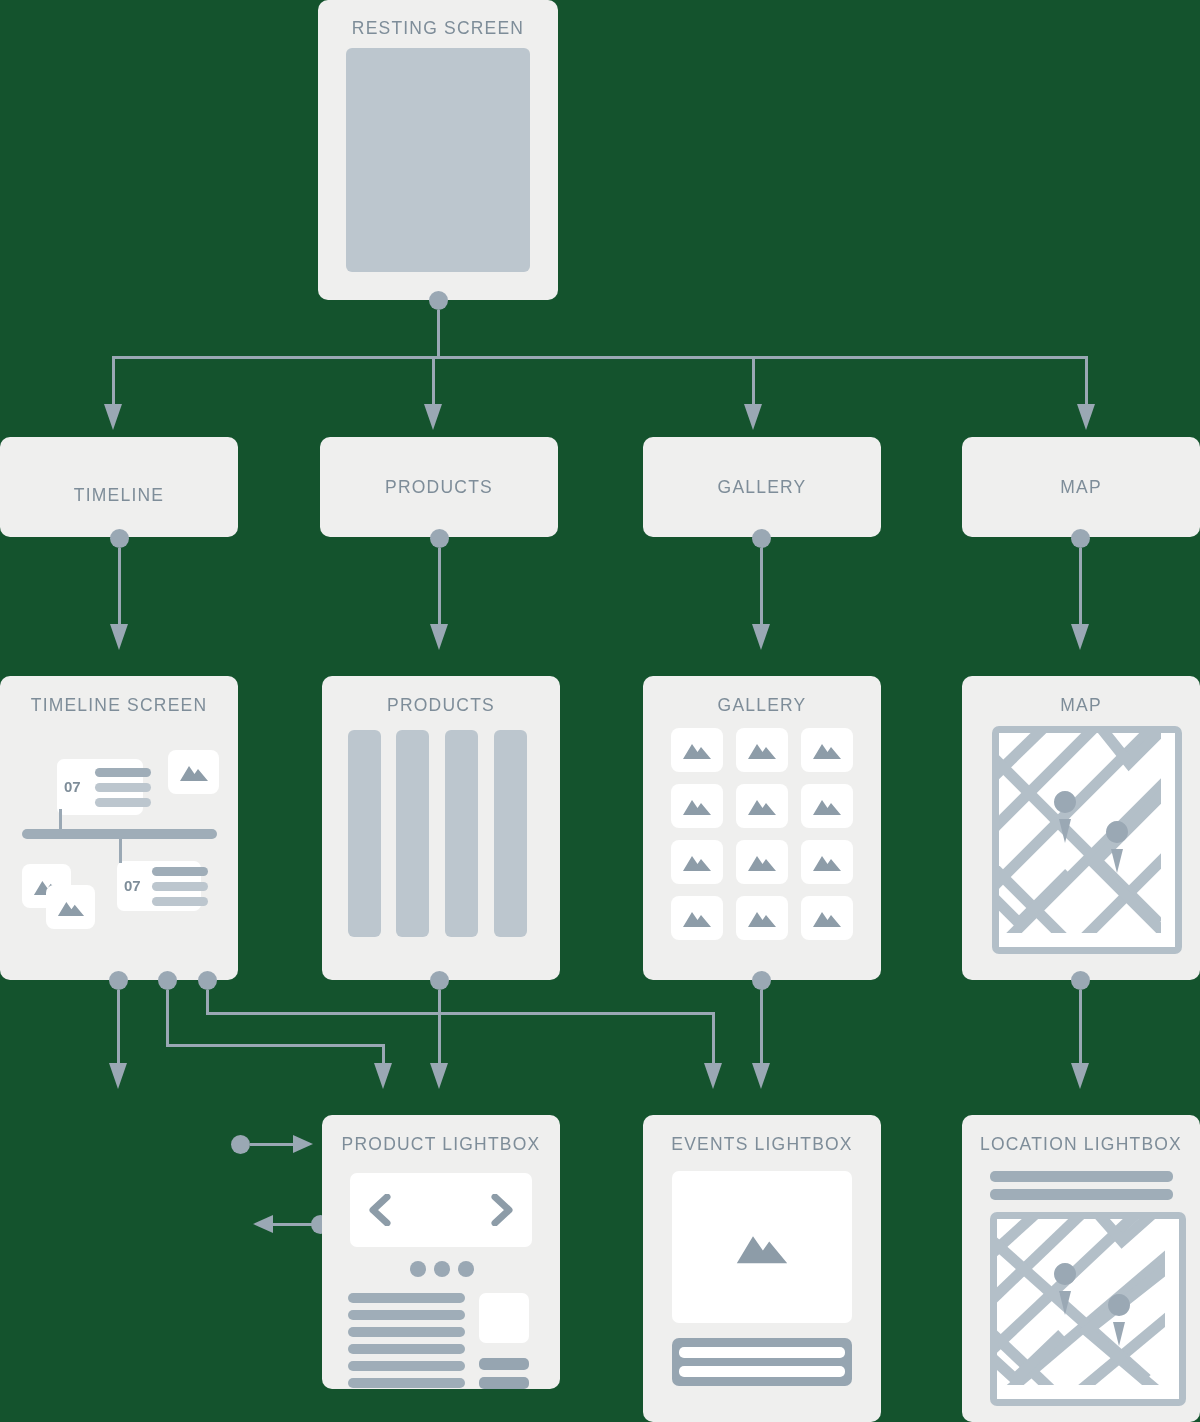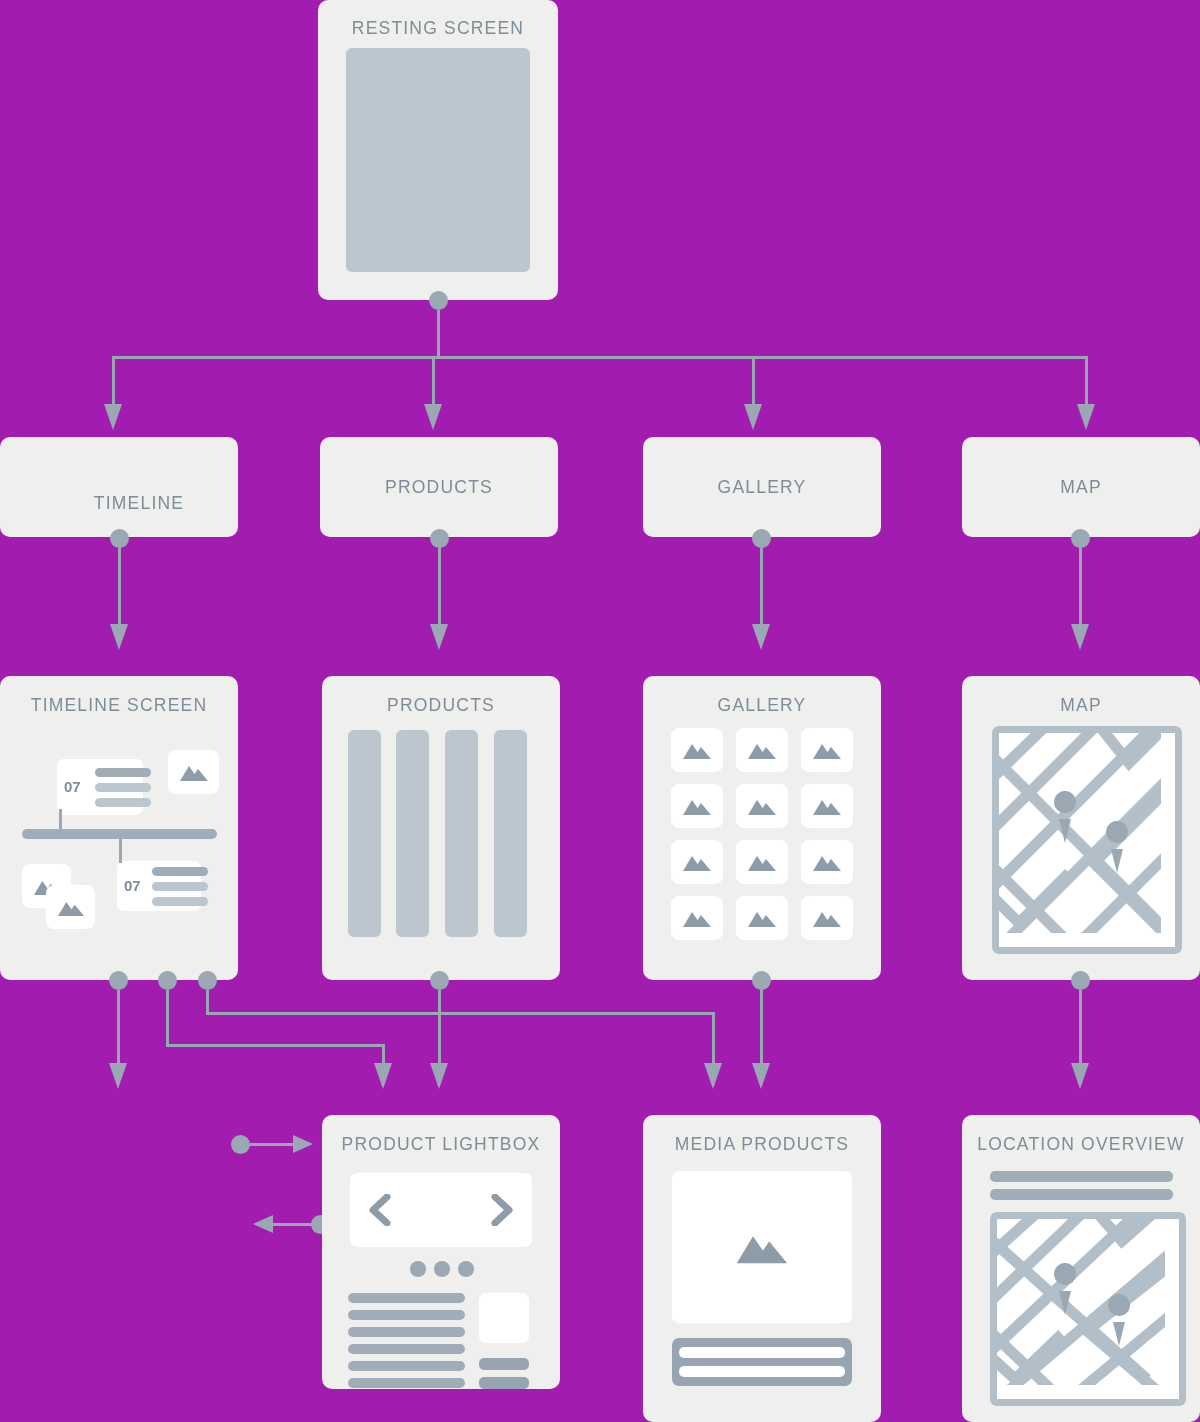--- a/index.html
+++ b/index.html
@@ -1,17 +1,17 @@
 <!DOCTYPE html>
 <html><head>
 <meta charset="utf-8">
 <style>
   html,body{margin:0;padding:0;background:#ffffff;}
   body{width:1200px;height:1422px;font-family:"Liberation Sans","DejaVu Sans",sans-serif;}
-  #stage{position:relative;width:1200px;height:1422px;overflow:hidden;background:#a21caf;}
+  #stage{position:relative;width:1200px;height:1422px;overflow:hidden;background:#14532d;}
 
   .node{position:absolute;background:#efefee;border-radius:10px;}
   .node-title{
     position:absolute;left:0;width:100%;text-align:center;
     color:#7e8d99;letter-spacing:1.2px;font-weight:400;
     font-family:"Liberation Sans","DejaVu Sans",sans-serif;
   }
   .t18{font-size:17.5px;}
 
   
@@ -55,21 +55,21 @@
   <div class="line-v" style="left:432px;top:356px;height:50px;"></div>
   <div class="arrow-d" style="left:424px;top:404px;"></div>
 
   <div class="line-v" style="left:752px;top:356px;height:50px;"></div>
   <div class="arrow-d" style="left:744px;top:404px;"></div>
 
   <div class="line-v" style="left:1085px;top:356px;height:50px;"></div>
   <div class="arrow-d" style="left:1077px;top:404px;"></div>
 
   <div class="node" style="left:0px;top:437px;width:238px;height:100px;">
-    <div class="node-title t18" style="top:56px;padding-left:20px;">TIMELINE</div>
+    <div class="node-title t18" style="top:48px;">TIMELINE</div>
   </div>
   <div class="dot" style="left:110px;top:529px;width:19px;height:19px;"></div>
 
   <div class="node" style="left:320px;top:437px;width:238px;height:100px;">
     <div class="node-title t18" style="top:40px;">PRODUCTS</div>
   </div>
   <div class="dot" style="left:430px;top:529px;width:19px;height:19px;"></div>
 
   <div class="node" style="left:643px;top:437px;width:238px;height:100px;">
     <div class="node-title t18" style="top:40px;">GALLERY</div>
@@ -289,33 +289,33 @@
     <div class="bar" style="left:26px;top:229px;width:117px;height:10px;"></div>
     <div class="bar" style="left:26px;top:246px;width:117px;height:10px;"></div>
     <div class="bar" style="left:26px;top:263px;width:117px;height:10px;"></div>
 
     <div class="white" style="left:157px;top:178px;width:50px;height:50px;"></div>
     <div class="bar-dk" style="left:157px;top:243px;width:50px;height:12px;"></div>
     <div class="bar-dk" style="left:157px;top:262px;width:50px;height:12px;"></div>
   </div>
 
   <div class="node" style="left:643px;top:1115px;width:238px;height:307px;">
-    <div class="node-title t18" style="top:19px;">MEDIA PRODUCTS</div>
+    <div class="node-title t18" style="top:19px;">EVENTS LIGHTBOX</div>
     <div class="white" style="left:29px;top:56px;width:180px;height:152px;display:flex;align-items:center;justify-content:center;">
       <svg class="mtn" width="56" height="36" viewBox="0 0 30 20">
         <path d="M1 19 L10 4 L15.5 12 L19 7 L29 19 Z" fill="#8d9ca8"></path>
       </svg>
     </div>
     <div class="bar-dk" style="left:29px;top:223px;width:180px;height:48px;border-radius:7px;"></div>
     <div class="white" style="left:36px;top:232px;width:166px;height:11px;border-radius:5px;"></div>
     <div class="white" style="left:36px;top:251px;width:166px;height:11px;border-radius:5px;"></div>
   </div>
 
   <div class="node" style="left:962px;top:1115px;width:238px;height:307px;">
-    <div class="node-title t18" style="top:19px;">LOCATION OVERVIEW</div>
+    <div class="node-title t18" style="top:19px;">LOCATION LIGHTBOX</div>
     <div class="bar" style="left:28px;top:56px;width:183px;height:11px;"></div>
     <div class="bar" style="left:28px;top:74px;width:183px;height:11px;"></div>
     <div class="maproads" style="left:28px;top:97px;width:182px;height:180px;">
       <svg width="168" height="166" viewBox="0 0 168 166">
         <g stroke="#b3bfc8" stroke-width="11" fill="none">
           <path d="M-20 48 L55 -20"></path>
           <path d="M-20 95 L100 -20"></path>
           <path d="M-20 145 L155 -20"></path>
           <path d="M-10 190 L190 20"></path>
           <path d="M55 195 L205 70"></path>

